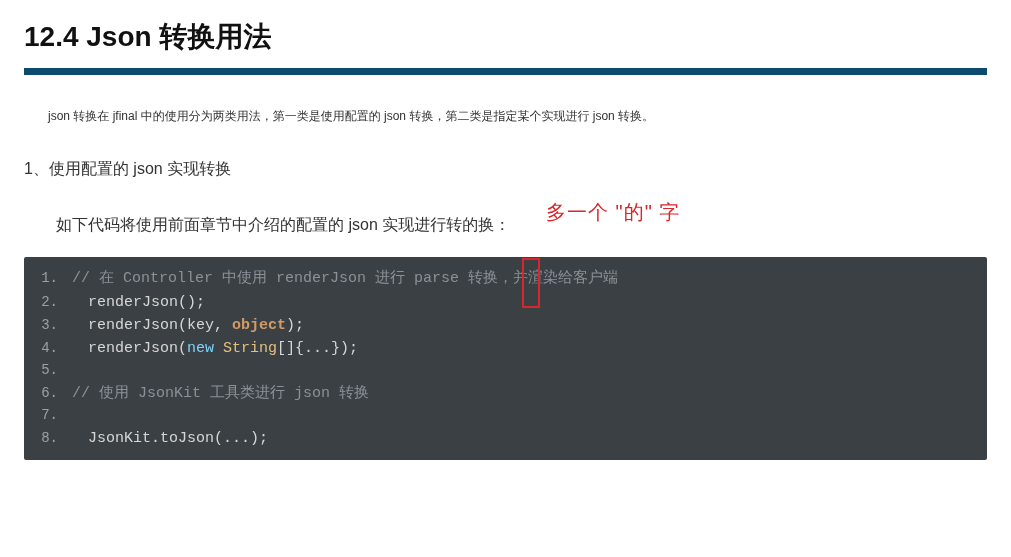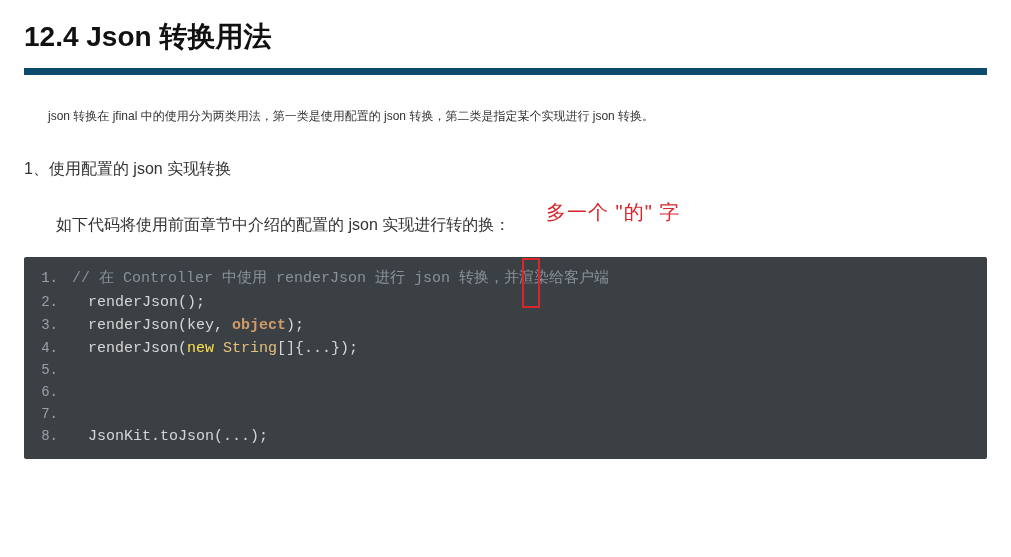--- a/index.html
+++ b/index.html
@@ -64,21 +64,21 @@
     padding-right: 14px;
     flex-shrink: 0;
     user-select: none;
     font-size: 14px;
   }
   .cmt { color: #8a9199; }
   .fn  { color: #d6d6d6; margin-left: 16px; }
   .p   { color: #d6d6d6; }
   .var { color: #d6d6d6; }
   .obj { color: #d19a66; font-weight: bold; }
-  .kw  { color: #fde047; }
+  .kw  { color: #7dd3fc; }
   .cls { color: #e5c07b; }
 
   
   .annotation-text {
     position: absolute;
     color: #d9262a;
     font-size: 20px;
     font-weight: 400;
     letter-spacing: 1px;
   }
@@ -95,26 +95,26 @@
 
   <h2 class="title">12.4 Json 转换用法</h2>
 
   <p class="para">json 转换在 jfinal 中的使用分为两类用法，第一类是使用配置的 json 转换，第二类是指定某个实现进行 json 转换。</p>
 
   <p class="sub-heading">1、使用配置的 json 实现转换</p>
 
   <p class="para2">如下代码将使用前面章节中介绍的配置的 json 实现进行转的换：</p>
 
   <div class="code-block">
-    <div class="code-line"><span class="ln">1.</span><span class="cmt">// 在 Controller 中使用 renderJson 进行 json 转换，并渲染给客户端</span></div>
+    <div class="code-line"><span class="ln">1.</span><span class="cmt">// 在 Controller 中使用 renderJson 进行 parse 转换，并渲染给客户端</span></div>
     <div class="code-line"><span class="ln">2.</span><span class="fn">renderJson</span><span class="p">();</span></div>
     <div class="code-line"><span class="ln">3.</span><span class="fn">renderJson</span><span class="p">(</span><span class="var">key</span><span class="p">, </span><span class="obj">object</span><span class="p">);</span></div>
     <div class="code-line"><span class="ln">4.</span><span class="fn">renderJson</span><span class="p">(</span><span class="kw">new</span><span class="p"> </span><span class="cls">String</span><span class="p">[]{...});</span></div>
     <div class="code-line"><span class="ln">5.</span><span></span></div>
-    <div class="code-line"><span class="ln">6.</span></div>
+    <div class="code-line"><span class="ln">6.</span><span class="cmt">// 使用 JsonKit 工具类进行 json 转换</span></div>
     <div class="code-line"><span class="ln">7.</span></div>
     <div class="code-line"><span class="ln">8.</span><span class="fn">JsonKit.toJson(...);</span></div>
   </div>
 
 </div>
 
 <div class="annotation-text" style="left:546px; top:199px;">多一个 "的" 字</div>
 <div class="annotation-box" style="left:522px; top:258px; width:18px; height:50px;"></div>
 
 </body></html>

